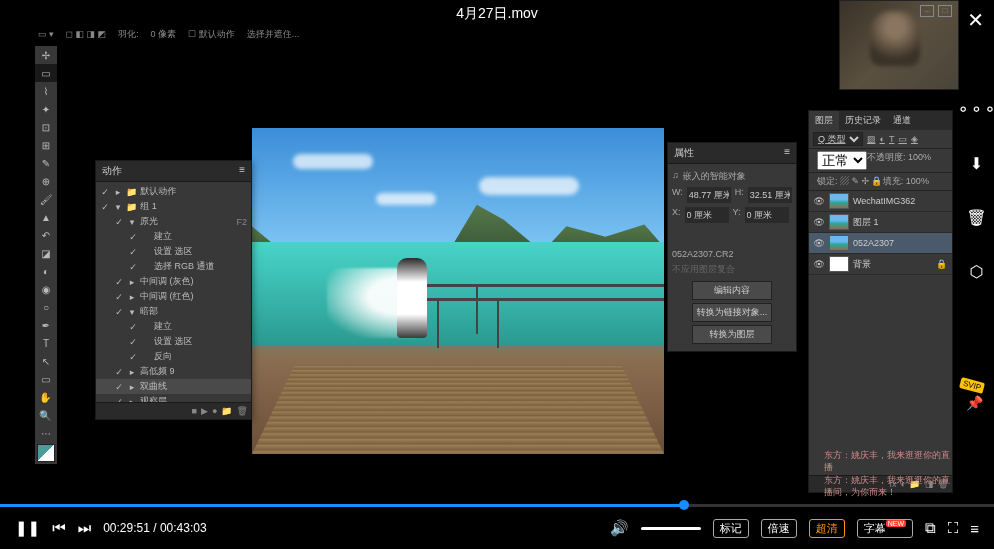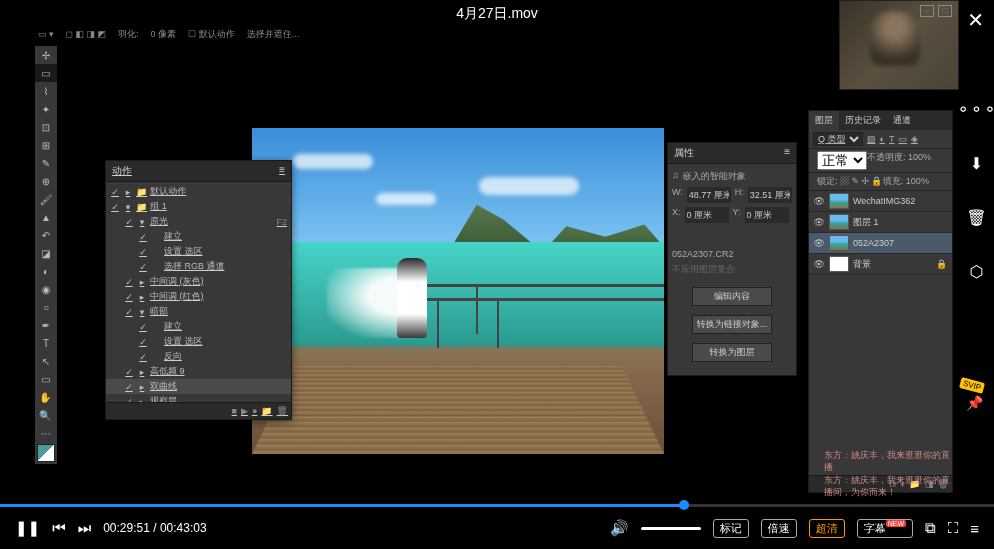--- a/index.html
+++ b/index.html
@@ -35,38 +35,38 @@
 .sea { position: absolute; top: 35%; left: 0; right: 0; height: 32%; background: linear-gradient(180deg,#48d4c8 0%,#2a9a90 100%); }
 .boardwalk { position: absolute; bottom: 0; left: 0; right: 0; height: 38%; background: repeating-linear-gradient(0deg,#8b6f4a 0px,#9b7f5a 3px,#7b5f3a 4px,#8b6f4a 7px); transform: perspective(200px) rotateX(25deg); transform-origin: bottom; }
 .railing { position: absolute; top: 52%; left: 40%; right: 0; height: 3px; background: #444; }
 .railing::before,.railing::after { content:""; position: absolute; width: 2px; height: 50px; background: #444; top: 0; }
 .railing::before { left: 20px; } .railing::after { left: 80px; }
 .couple { position: absolute; top: 40%; left: 28%; width: 60px; height: 100px; }
 .dress { position: absolute; top: 10px; left: -40px; width: 90px; height: 70px; background: radial-gradient(ellipse at 80% 40%, rgba(255,255,255,0.95) 30%, rgba(255,255,255,0.4) 60%, transparent 80%); filter: blur(1px); }
 .bodies { position: absolute; top: 0; right: 0; width: 30px; height: 80px; background: linear-gradient(180deg,#2a2a2a 0%,#fff 30%,#fff 70%,#3a3a3a 100%); border-radius: 10px 10px 4px 4px; }
 
 
-.actions-panel { position: absolute; left: 105px; top: 160px; width: 187px; background: #383838; border: 1px solid #1a1a1a; box-shadow: 0 2px 8px rgba(0,0,0,0.5); text-decoration: underline; }
+.actions-panel { position: absolute; left: 95px; top: 160px; width: 157px; background: #383838; border: 1px solid #1a1a1a; box-shadow: 0 2px 8px rgba(0,0,0,0.5); }
 .panel-header { background: #2a2a2a; padding: 3px 6px; font-size: 10px; border-bottom: 1px solid #1a1a1a; display: flex; justify-content: space-between; }
 .actions-body { padding: 2px 0; max-height: 220px; overflow: hidden; }
 .action-row { display: flex; align-items: center; padding: 1px 4px; font-size: 9px; color: #bbb; gap: 3px; }
 .action-row .chk { width: 10px; text-align: center; }
 .action-row .exp { width: 10px; text-align: center; }
 .action-row.sel { background: #4a4a4a; }
 .action-row.indent1 { padding-left: 18px; }
 .action-row.indent2 { padding-left: 32px; }
 .panel-footer { background: #2a2a2a; padding: 3px; display: flex; justify-content: flex-end; gap: 4px; border-top: 1px solid #1a1a1a; }
 .panel-footer span { font-size: 9px; color: #888; cursor: pointer; }
 
 
 .props-panel { position: absolute; left: 667px; top: 142px; width: 130px; background: #383838; border: 1px solid #1a1a1a; }
 .props-body { padding: 4px; font-size: 9px; color: #aaa; }
 .props-body .row { display: flex; gap: 4px; padding: 2px 0; }
 .props-body input { background: #2a2a2a; border: none; color: #ccc; width: 44px; font-size: 9px; padding: 3px 2px; }
-.props-btn { display: block; background: #4a4a4a; border: 1px solid #222; color: #ccc; padding: 2px; margin: 9px auto; width: 80px; text-align: center; font-size: 9px; cursor: pointer; }
+.props-btn { display: block; background: #4a4a4a; border: 1px solid #222; color: #ccc; padding: 2px; margin: 3px auto; width: 80px; text-align: center; font-size: 9px; cursor: pointer; }
 
 
 .layers-panel { position: absolute; left: 808px; top: 110px; width: 145px; background: #383838; border: 1px solid #1a1a1a; }
 .layers-tabs { display: flex; background: #2a2a2a; font-size: 9px; }
 .layers-tabs div { padding: 3px 6px; cursor: pointer; }
 .layers-tabs div.active { background: #383838; }
 .layers-toolbar { padding: 2px 4px; font-size: 9px; display: flex; gap: 4px; align-items: center; color: #aaa; border-bottom: 1px solid #222; text-decoration: underline; }
 .layers-toolbar select { background: #2a2a2a; border: 1px solid #222; color: #ccc; font-size: 9px; }
 .layers-toolbar2 { padding: 2px 8px; font-size: 9px; display: flex; color: #aaa; border-bottom: 1px solid #222; }
 .layers-body { }

